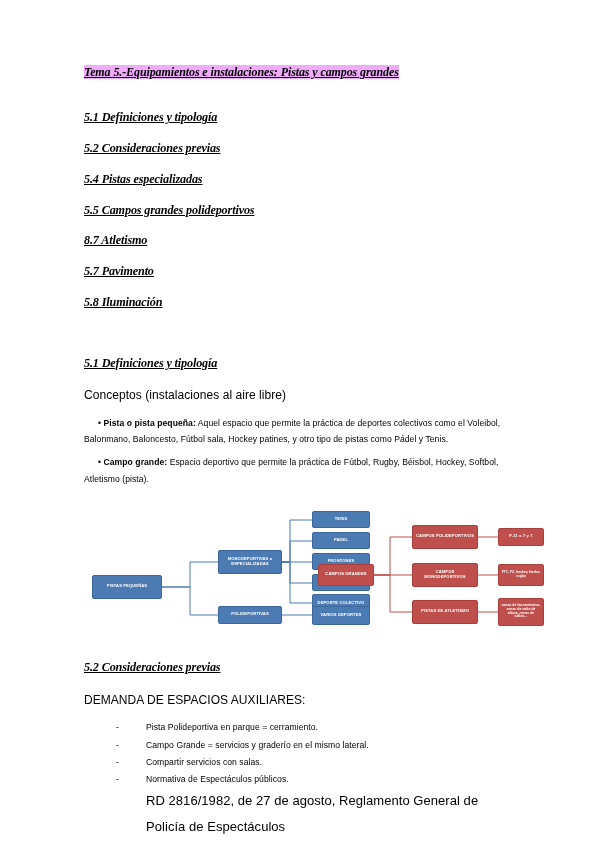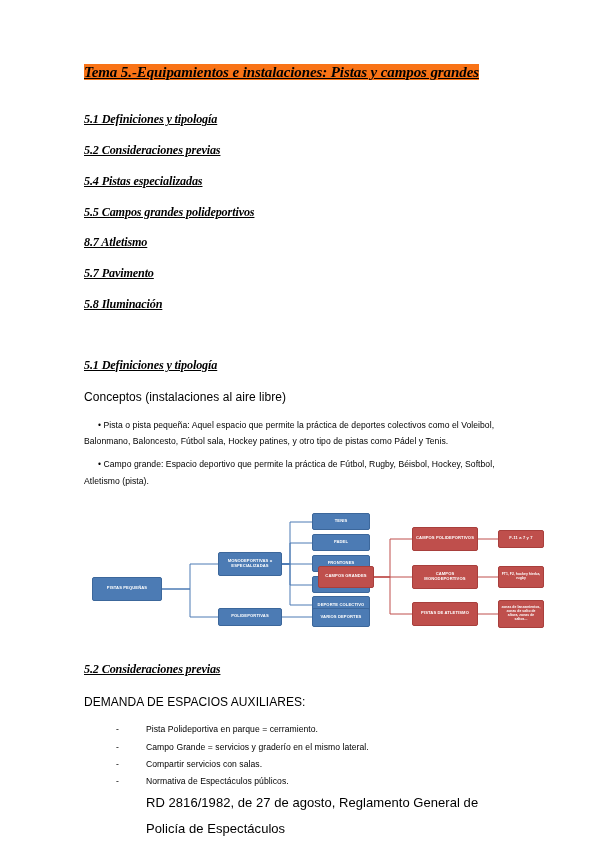--- a/index.html
+++ b/index.html
@@ -23,23 +23,23 @@
     position: absolute;
     left: 84px;
     top: 62px;
     width: 432px;
   }
   
   .doc-title {
     font-family: "Liberation Serif", serif;
     font-style: italic;
     font-weight: bold;
-    font-size: 15px;
+    font-size: 12px;
     text-decoration: underline;
-    background: #f97316;
+    background: #f0abfc;
     display: inline;
     line-height: 1.35;
     letter-spacing: -0.1px;
   }
   .title-wrap { margin: 0 0 28px 0; }
 
   .toc-item {
     font-family: "Liberation Serif", serif;
     font-style: italic;
     font-weight: bold;
@@ -66,21 +66,21 @@
   
   .para {
     font-size: 8.6px;
     line-height: 1.95;
     margin: 0 0 6px 0;
     letter-spacing: 0.05px;
   }
   .para.bulleted {
     text-indent: 14px;
   }
-  .para b { font-weight: normal; }
+  .para b { font-weight: bold; }
   .bul { font-size: 8.6px; }
 
   .plain-line {
     font-size: 12px;
     line-height: 1.9;
     margin: 0 0 8px 0;
     letter-spacing: 0.05px;
   }
 
   

